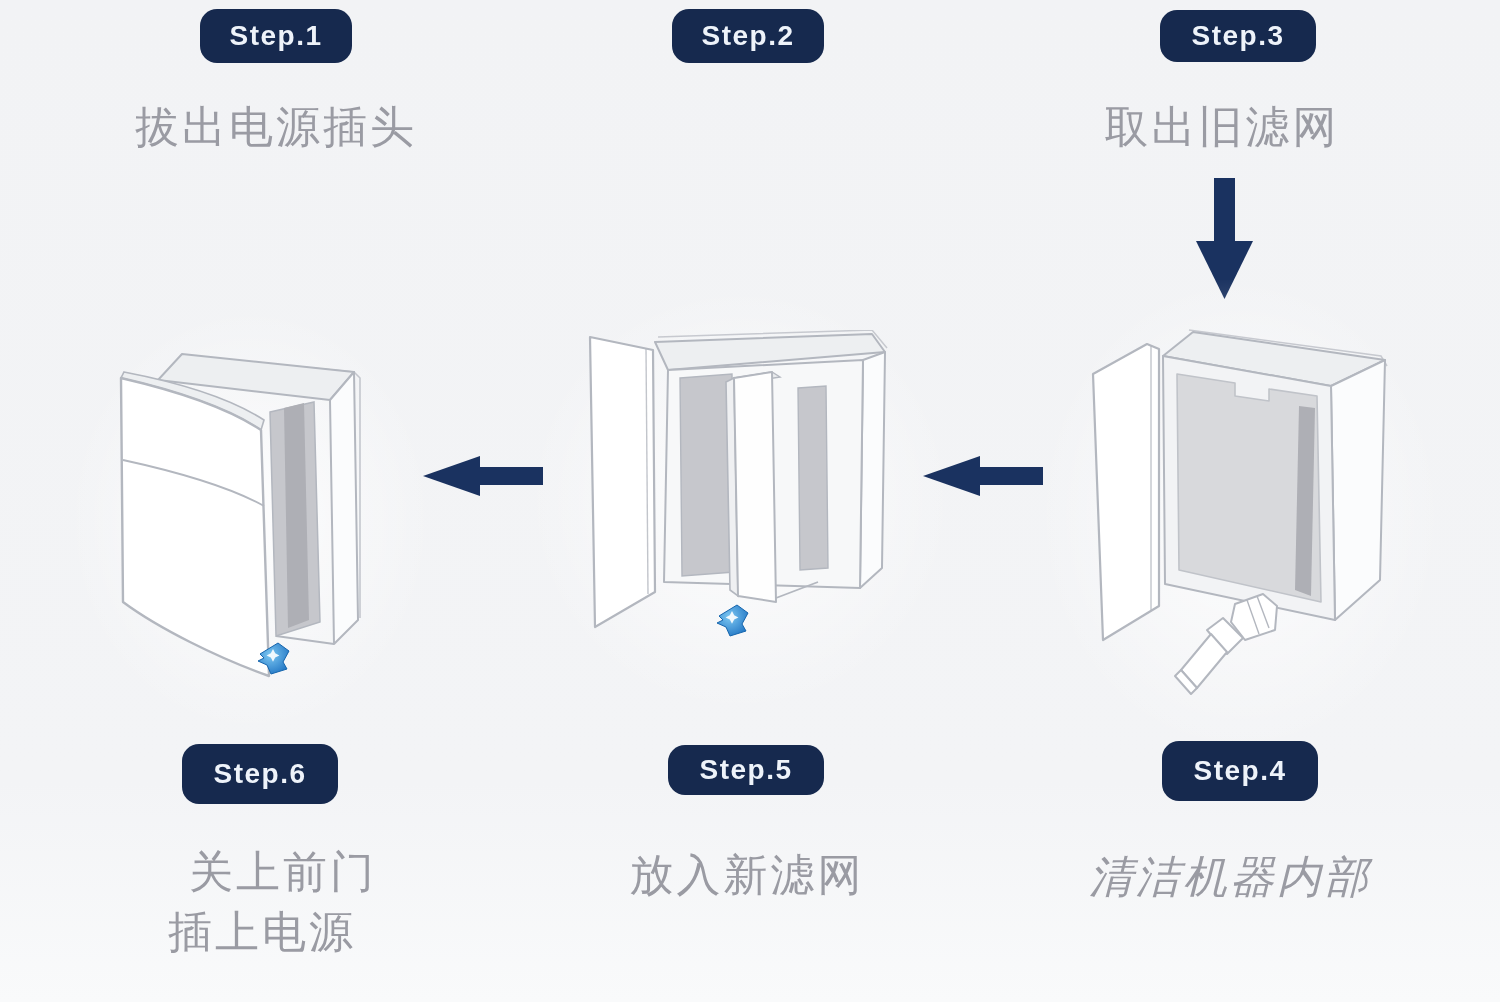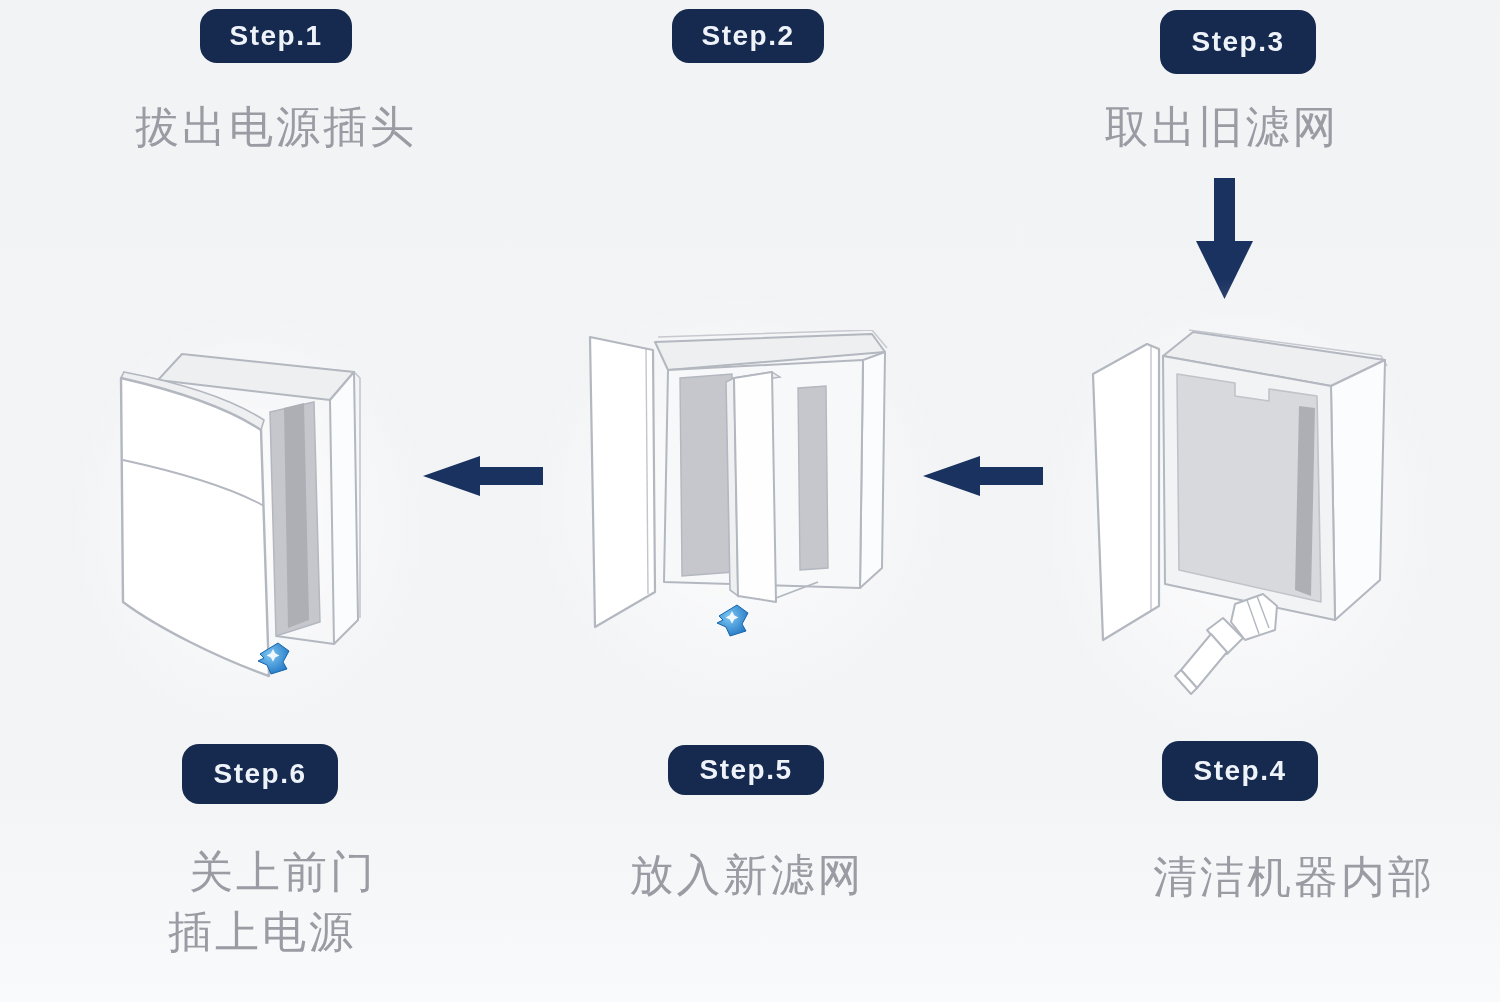--- a/index.html
+++ b/index.html
@@ -36,21 +36,21 @@
 </head>
 <body>
 
 <div class="canvas">
 
   <div class="step-badge" style="left:200px;top:9px;width:152px;height:54px;">Step.1</div>
   <div class="step-label" style="left:276px;top:98px;">拔出电源插头</div>
 
   <div class="step-badge" style="left:672px;top:9px;width:152px;height:54px;">Step.2</div>
 
-  <div class="step-badge" style="left:1160px;top:10px;width:156px;height:64px;">Step.3</div>
+  <div class="step-badge" style="left:1160px;top:10px;width:156px;height:52px;">Step.3</div>
   <div class="step-label" style="left:1222px;top:98px;">取出旧滤网</div>
 
   <svg class="abs" style="left:1196px;top:178px;" width="57" height="122" viewBox="0 0 57 122">
     <rect x="18" y="0" width="21" height="68" style="fill:var(--arrow)"></rect>
     <polygon points="0,63 57,63 28.5,121" style="fill:var(--arrow)"></polygon>
   </svg>
 
   <div class="halo" style="left:70px;top:310px;width:360px;height:420px;"></div>
   <div class="halo" style="left:530px;top:290px;width:420px;height:420px;"></div>
   <div class="halo" style="left:1040px;top:280px;width:400px;height:470px;"></div>
@@ -155,15 +155,15 @@
   </svg>
 
   <div class="step-badge" style="left:182px;top:744px;width:156px;height:60px;">Step.6</div>
   <div class="step-label" style="left:262px;top:843px;margin-left:21px;">关上前门</div>
   <div class="step-label" style="left:262px;top:903px;">插上电源</div>
 
   <div class="step-badge" style="left:668px;top:745px;width:156px;height:50px;">Step.5</div>
   <div class="step-label" style="left:747px;top:846px;">放入新滤网</div>
 
   <div class="step-badge" style="left:1162px;top:741px;width:156px;height:60px;">Step.4</div>
-  <div class="step-label" style="left:1294px;top:848px;">清洁机器内部</div>
+  <div class="step-label" style="left:1230px;top:848px;font-style:italic;">清洁机器内部</div>
 
 </div>
 
 </body></html>

